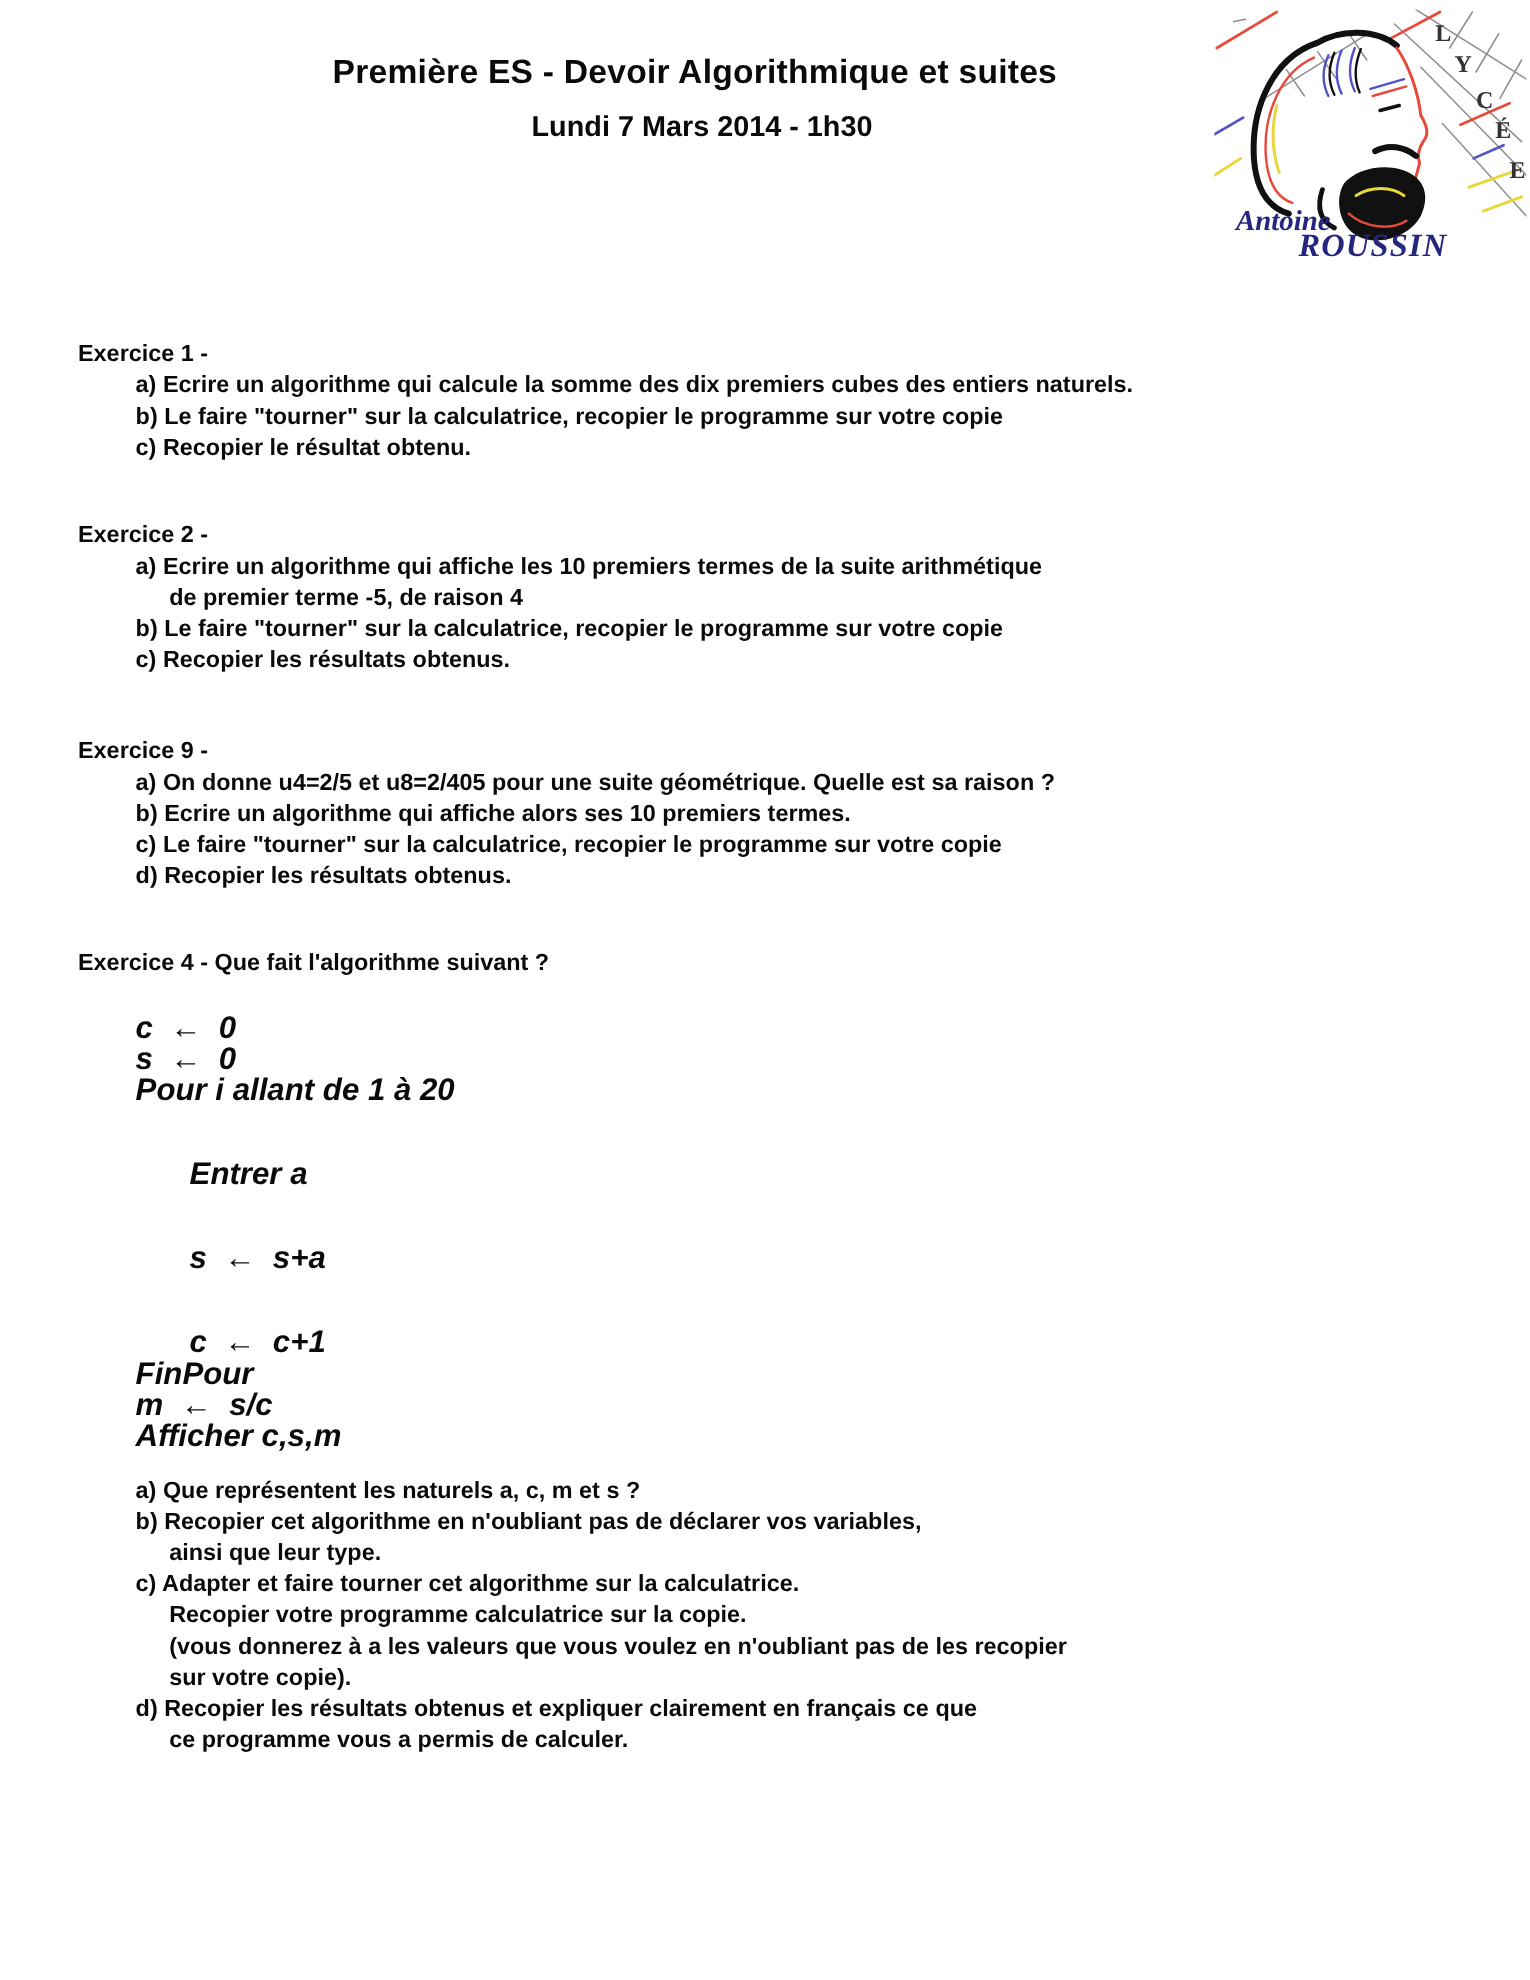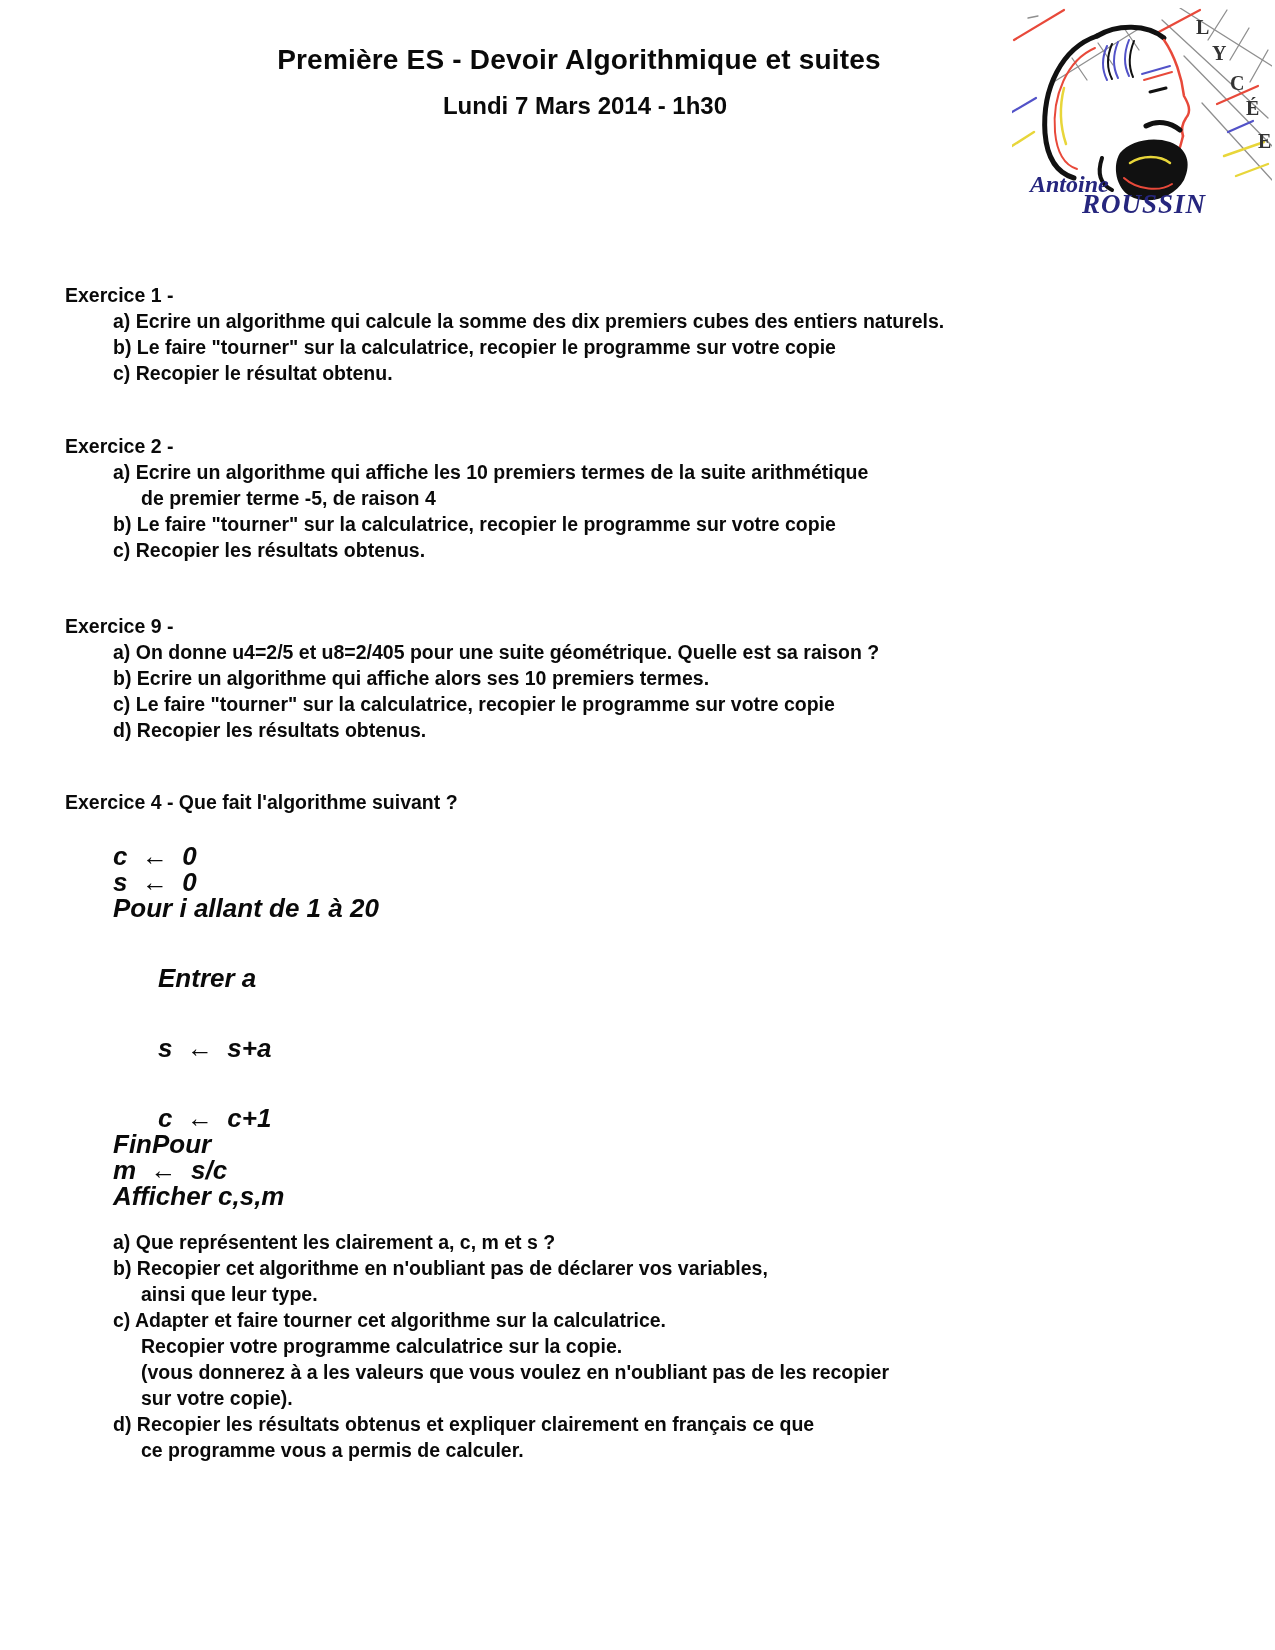--- a/index.html
+++ b/index.html
@@ -170,21 +170,21 @@
         <div class="code-line c1">s  ←  0</div>
         <div class="code-line c1">Pour i allant de 1 à 20</div>
         <div class="code-line c2">Entrer a</div>
         <div class="code-line c2">s  ←  s+a</div>
         <div class="code-line c2">c  ←  c+1</div>
         <div class="code-line c1">FinPour</div>
         <div class="code-line c1">m  ←  s/c</div>
         <div class="code-line c1">Afficher c,s,m</div>
       </div>
       <div class="questions">
-        <div class="line l1">a) Que représentent les clairement a, c, m et s ?</div>
+        <div class="line l1">a) Que représentent les naturels a, c, m et s ?</div>
         <div class="line l1">b) Recopier cet algorithme en n'oubliant pas de déclarer vos variables,</div>
         <div class="line l2">ainsi que leur type.</div>
         <div class="line l1">c) Adapter et faire tourner cet algorithme sur la calculatrice.</div>
         <div class="line l2">Recopier votre programme calculatrice sur la copie.</div>
         <div class="line l2">(vous donnerez à a les valeurs que vous voulez en n'oubliant pas de les recopier</div>
         <div class="line l2">sur votre copie).</div>
         <div class="line l1">d) Recopier les résultats obtenus et expliquer clairement en français ce que</div>
         <div class="line l2">ce programme vous a permis de calculer.</div>
       </div>
     </div>

